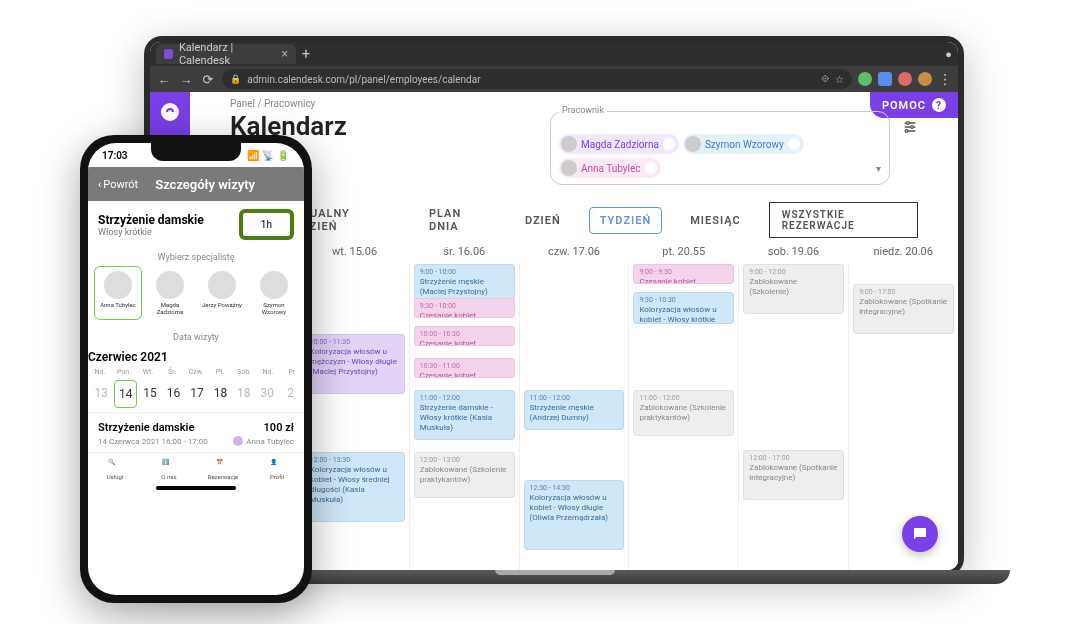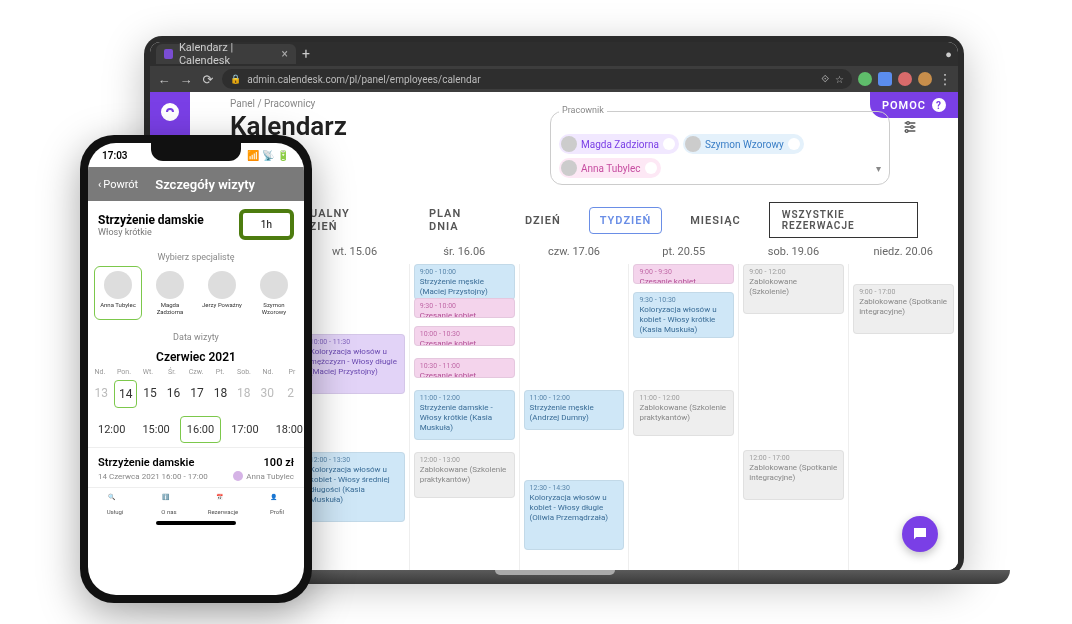--- a/index.html
+++ b/index.html
@@ -82,21 +82,21 @@
   .service-row { display:flex; align-items:center; justify-content:space-between; }
   .service-name { font-size:12px; font-weight:700; }
   .service-sub { font-size:9px; color:#777; }
   .duration { border:4px solid #4d7c0f; border-radius:6px; padding:6px 18px; font-size:10px; }
   .plabel { font-size:9px; color:#888; text-align:center; padding:4px 0; }
   .specialists { display:flex; gap:4px; padding:0 6px 8px 6px; }
   .spec { flex:1; display:flex; flex-direction:column; align-items:center; gap:3px; border:1px solid transparent; border-radius:6px; padding:4px 2px; }
   .spec.sel { border-color:#7cc84b; }
   .spec-av { width:28px; height:28px; border-radius:50%; background:#ddd; }
   .spec-name { font-size:6px; text-align:center; color:#333; line-height:1.1; }
-  .month-title { text-align:center; font-size:12px; font-weight:600; padding:4px 0; }
+  .month-title { text-align:left; font-size:12px; font-weight:600; padding:4px 0; }
   .dow { display:flex; font-size:7px; color:#999; }
   .dow span { flex:1; text-align:center; }
   .days { display:flex; gap:3px; padding:4px 3px; }
   .day { flex:1; min-width:0; text-align:center; font-size:12px; padding:6px 0; border-radius:4px; color:#333; }
   .day.dis { color:#bbb; }
   .day.sel { border:1px solid #7cc84b; }
   .hours { display:flex; gap:3px; padding:4px 3px; overflow:hidden; }
   .hour { text-align:center; font-size:11px; padding:6px 6px; border-radius:4px; color:#333; border:1px solid transparent; }
   .hour.sel { border-color:#7cc84b; }
   .summary { padding:8px 10px 6px 10px; border-top:1px solid #eee; }
@@ -267,21 +267,21 @@
               <div class="event c-blue" style="top: 216px; height: 70px;">
                 <div class="time">12:30 - 14:30</div>
                 <div>Koloryzacja włosów u kobiet - Włosy długie (Oliwia Przemądrzała)</div>
               </div>
             </div>
             <div class="daycol">
               <div class="event c-pink" style="top: 0px; height: 20px;">
                 <div class="time">9:00 - 9:30</div>
                 <div>Czesanie kobiet</div>
               </div>
-              <div class="event c-blue" style="top: 28px; height: 46px;">
+              <div class="event c-blue" style="top: 28px; height: 32px;">
                 <div class="time">9:30 - 10:30</div>
                 <div>Koloryzacja włosów u kobiet - Włosy krótkie (Kasia Muskuła)</div>
               </div>
               <div class="event c-gray" style="top: 126px; height: 46px;">
                 <div class="time">11:00 - 12:00</div>
                 <div>Zablokowane (Szkolenie praktykantów)</div>
               </div>
             </div>
             <div class="daycol">
               <div class="event c-gray" style="top: 0px; height: 50px;">
@@ -372,27 +372,20 @@
         <div class="day sel">14</div>
         <div class="day">15</div>
         <div class="day">16</div>
         <div class="day">17</div>
         <div class="day">18</div>
         <div class="day dis">18</div>
         <div class="day dis">30</div>
         <div class="day dis">2</div>
       </div>
 
-    <div class="hours" id="hours">
-        <div class="hour">12:00</div>
-        <div class="hour">15:00</div>
-        <div class="hour sel">16:00</div>
-        <div class="hour">17:00</div>
-        <div class="hour">18:00</div>
-      </div>
 
     <div class="summary">
       <div class="sum-row">
         <span>Strzyżenie damskie</span>
         <span>100 zł</span>
       </div>
       <div class="sum-sub">
         <span>14 Czerwca 2021    16:00 - 17:00</span>
         <span class="sum-spec">
             <span class="sum-av"></span>

